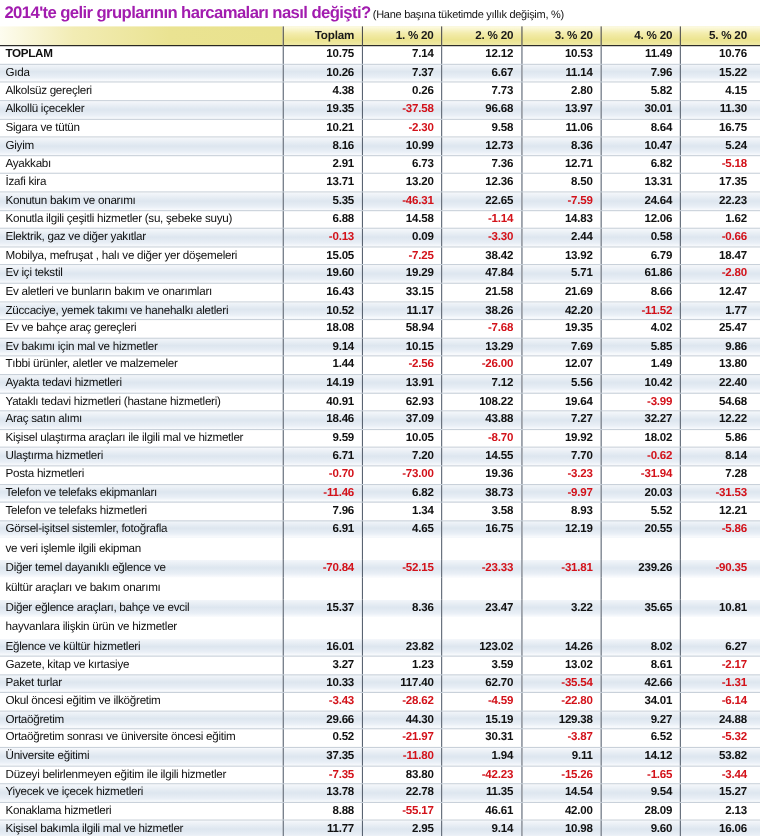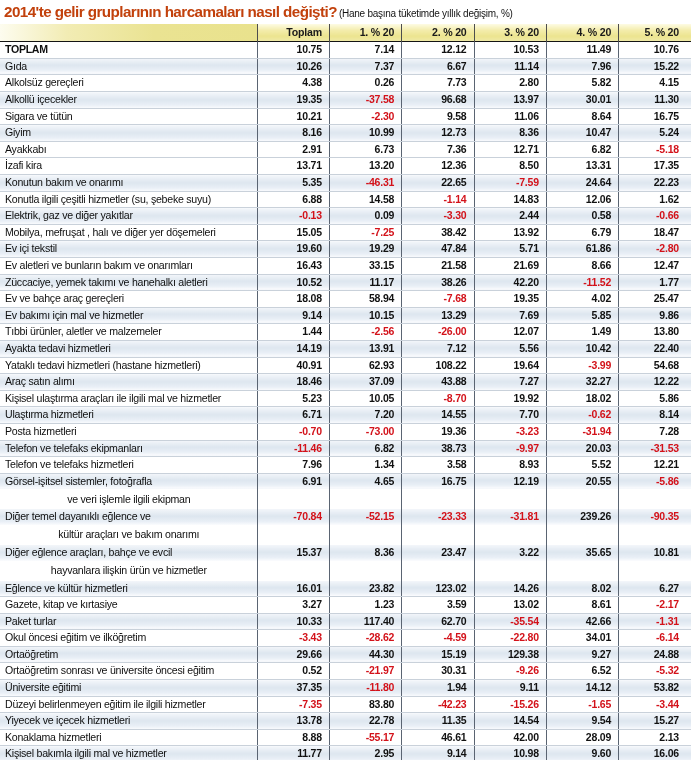--- a/index.html
+++ b/index.html
@@ -18,21 +18,21 @@
   
   #title-bar {
     padding: 4px 0 3px 4px;
     white-space: nowrap;
     line-height: 1.05;
   }
   #title-main {
     font-size: 15.2px;
     font-weight: bold;
     letter-spacing: -0.55px;
-    color: #c2410c;
+    color: #a21caf;
   }
   #title-sub {
     font-size: 10px;
     font-weight: normal;
     letter-spacing: -0.25px;
     color: #141414;
     padding-left: 2px;
   }
 
   
@@ -96,21 +96,21 @@
   tbody tr.band-b td { background: linear-gradient(to bottom, #f3f6fa 0%, #dde6ef 45%, #e9eff6 78%, #fbfcfe 100%); }
 
   
   tbody tr.group-start td { border-top: 1.5px solid #16191c; }
 
   
   tbody tr.total-row td { font-weight: bold; }
   tbody tr.total-row td.cell-label { font-weight: bold; letter-spacing: -0.3px; }
 
   
-  tbody tr.cont td { height: 20px; line-height: 15.6px; text-align: center; }
+  tbody tr.cont td { height: 20px; line-height: 15.6px; }
 
   
   tbody tr td { border-bottom: 0.6px solid #c9d1da; }
   tbody tr.cont td { border-bottom: none; }
   tbody tr.nobottom td { border-bottom: none; }
 </style>
 </head>
 <body>
 
 <div id="title-bar">
@@ -323,21 +323,21 @@
         <td class="cell-label">Araç satın alımı</td>
         <td>18.46</td>
         <td>37.09</td>
         <td>43.88</td>
         <td>7.27</td>
         <td>32.27</td>
         <td class="last-col">12.22</td>
       </tr>
       <tr class="band-a">
         <td class="cell-label">Kişisel ulaştırma araçları ile ilgili mal ve hizmetler</td>
-        <td>5.23</td>
+        <td>9.59</td>
         <td>10.05</td>
         <td class="neg">-8.70</td>
         <td>19.92</td>
         <td>18.02</td>
         <td class="last-col">5.86</td>
       </tr>
       <tr class="band-b">
         <td class="cell-label">Ulaştırma hizmetleri</td>
         <td>6.71</td>
         <td>7.20</td>
@@ -470,21 +470,21 @@
         <td>15.19</td>
         <td>129.38</td>
         <td>9.27</td>
         <td class="last-col">24.88</td>
       </tr>
       <tr class="band-a">
         <td class="cell-label">Ortaöğretim sonrası ve üniversite öncesi eğitim</td>
         <td>0.52</td>
         <td class="neg">-21.97</td>
         <td>30.31</td>
-        <td class="neg">-9.26</td>
+        <td class="neg">-3.87</td>
         <td>6.52</td>
         <td class="last-col neg">-5.32</td>
       </tr>
       <tr class="band-b">
         <td class="cell-label">Üniversite eğitimi</td>
         <td>37.35</td>
         <td class="neg">-11.80</td>
         <td>1.94</td>
         <td>9.11</td>
         <td>14.12</td>

